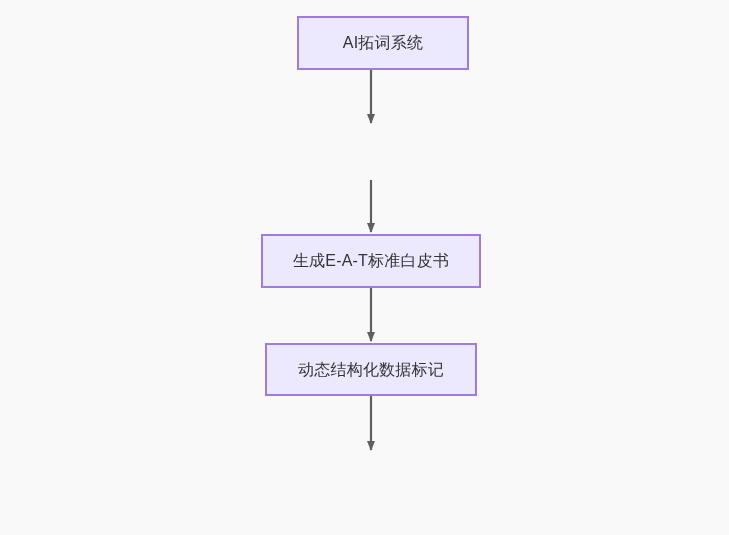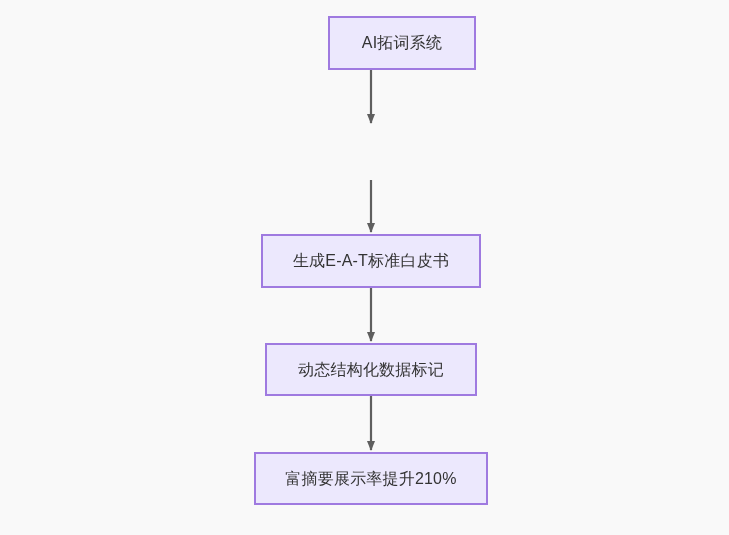--- a/index.html
+++ b/index.html
@@ -54,30 +54,27 @@
       <marker id="arrowhead" markerWidth="10" markerHeight="8" refX="9" refY="4" orient="auto" markerUnits="userSpaceOnUse">
         <path d="M0,0 L10,4 L0,8 z" fill="#5f5f5f"></path>
       </marker>
     </defs>
     <line x1="371" y1="70" x2="371" y2="123" stroke="#5f5f5f" stroke-width="2.2" marker-end="url(#arrowhead)"></line>
     <line x1="371" y1="180" x2="371" y2="232" stroke="#5f5f5f" stroke-width="2.2" marker-end="url(#arrowhead)"></line>
     <line x1="371" y1="288" x2="371" y2="341" stroke="#5f5f5f" stroke-width="2.2" marker-end="url(#arrowhead)"></line>
     <line x1="371" y1="396" x2="371" y2="450" stroke="#5f5f5f" stroke-width="2.2" marker-end="url(#arrowhead)"></line>
   </svg>
 
-  <div class="node" id="node-n1" style="left: 297px; top: 16px; width: 148px; height: 54px; margin-left: 31px;">
+  <div class="node" id="node-n1" style="left: 297px; top: 16px; width: 172px; height: 54px;">
     <span class="node-label">AI拓词系统</span>
   </div>
 
 
   <div class="node" id="node-n3" style="left: 261px; top: 234px; width: 220px; height: 54px;">
     <span class="node-label">生成E-A-T标准白皮书</span>
   </div>
 
   <div class="node" id="node-n4" style="left: 265px; top: 343px; width: 212px; height: 53px;">
     <span class="node-label">动态结构化数据标记</span>
   </div>
 
-  <div class="node" id="node-n5" style="left: 254px; top: 452px; width: 234px; height: 53px;">
-    <span class="node-label">富摘要展示率提升210%</span>
-  </div>
 
 </div>
 
 </body></html>

